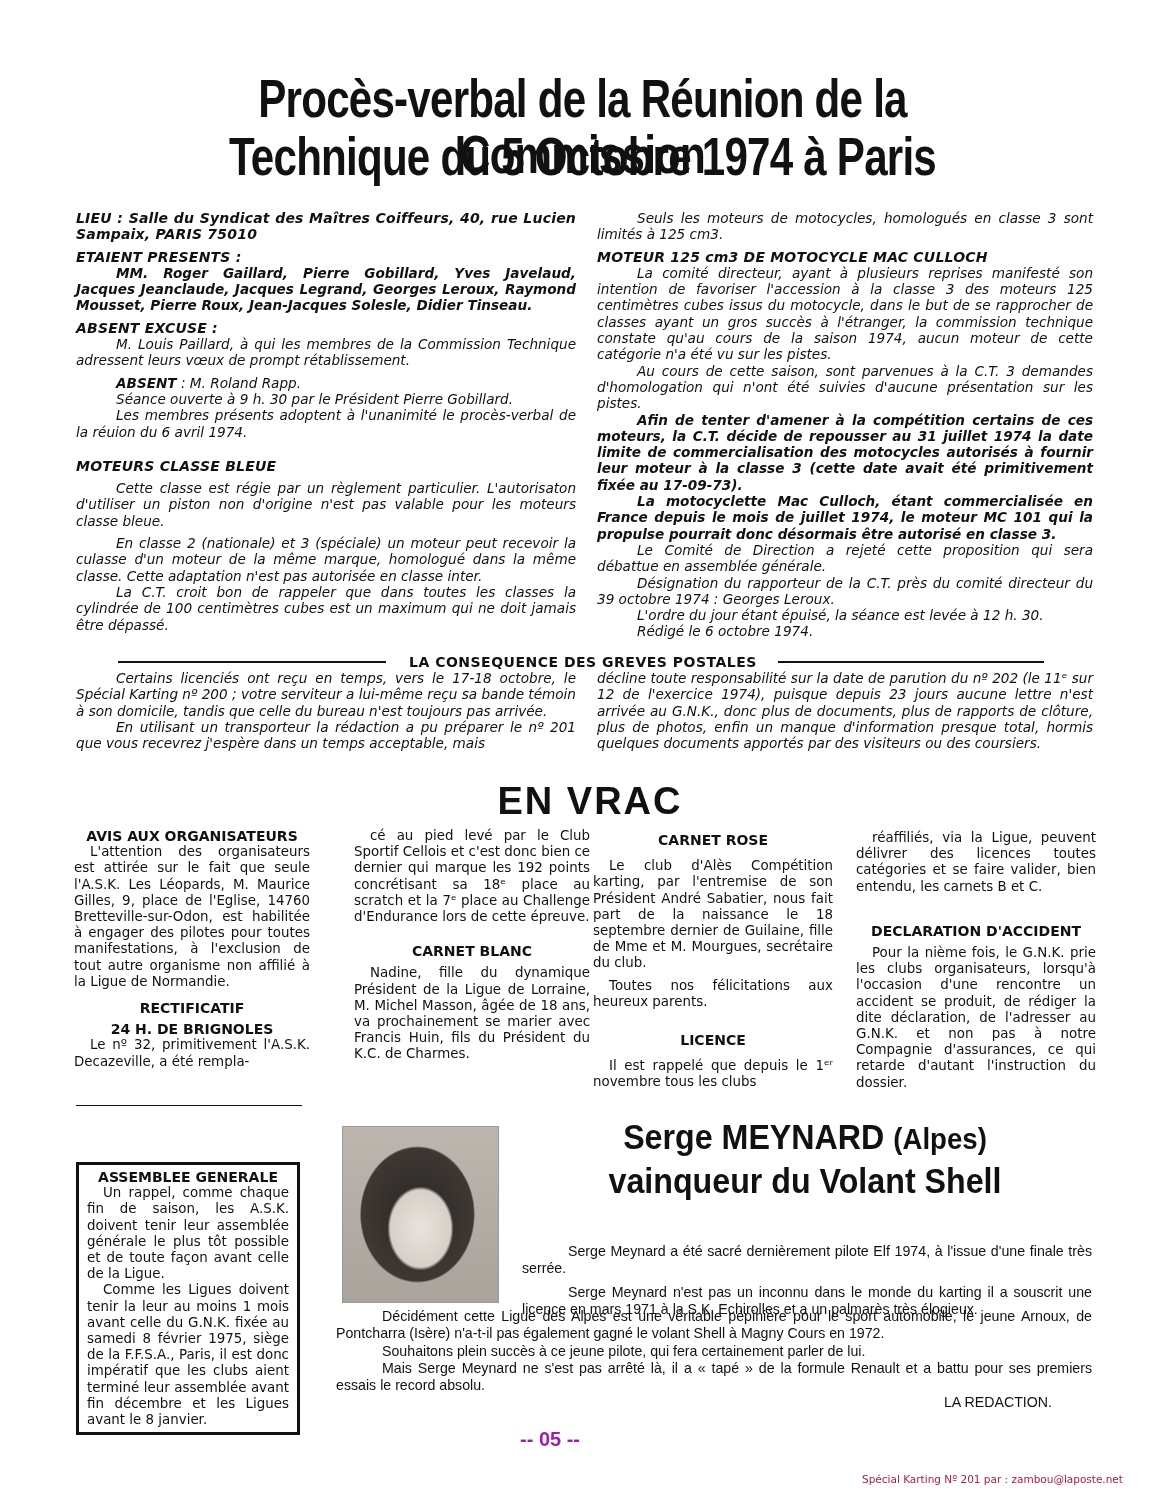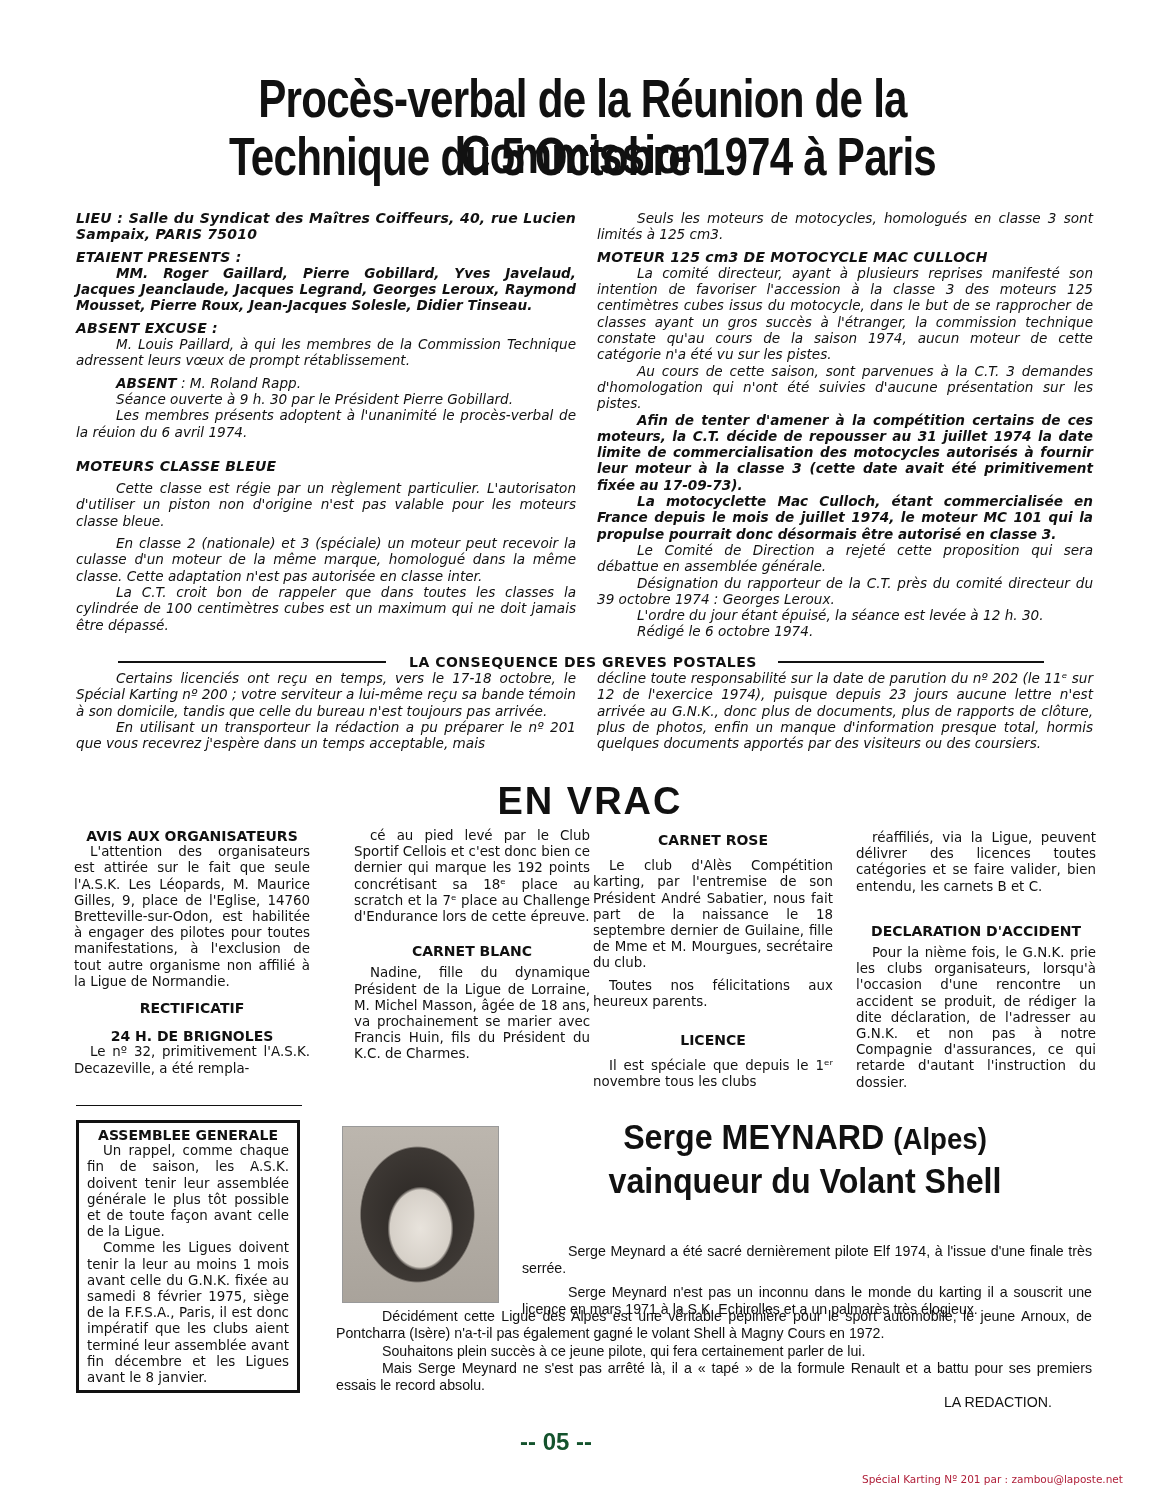--- a/index.html
+++ b/index.html
@@ -25,21 +25,21 @@
   .box { border:3px solid #111; padding:4px 8px 4px 12px; }
   .photo { background:
       radial-gradient(ellipse 55px 70px at 50% 58%, #e8e3dc 0%, #d6d0c8 55%, transparent 60%),
       radial-gradient(ellipse 80px 95px at 48% 50%, #2a2623 0%, #3d3834 70%, transparent 72%),
       linear-gradient(#bcb6ae, #a9a39b);
       border:1px solid #999; }
   .headline { font-family:"Liberation Sans", sans-serif; font-weight:bold; text-align:center; font-size:35px; line-height:42px; transform:scaleX(0.92); transform-origin:center top; }
   .headline .alpes { font-size:30px; }
   .article { font-family:"Liberation Sans", sans-serif; font-size:14.2px; line-height:17.3px; text-align:justify; }
   .article p { margin:0; text-indent:46px; }
-  .pagenum { font-family:"Liberation Sans", sans-serif; font-weight:bold; font-size:24px; color:#14532d; }
+  .pagenum { font-family:"Liberation Sans", sans-serif; font-weight:bold; font-size:20px; color:#a21caf; }
   .footer { font-family:"DejaVu Sans", sans-serif; font-size:10.5px; color:#b0203a; }
 </style>
 </head>
 <body>
 
 <div class="abs title t1">Procès-verbal de la Réunion de la Commission</div>
 <div class="abs title t2">Technique du 5 Octobre 1974 à Paris</div>
 
 <div class="abs col" style="left:76px; top:210px; width:500px;">
   <p class="hdr">LIEU : Salle du Syndicat des Maîtres Coiffeurs, 40, rue Lucien Sampaix, PARIS 75010</p>
@@ -80,46 +80,46 @@
 <div class="abs col" style="left:597px; top:670px; width:496px;">
   <p class="noind">décline toute responsabilité sur la date de parution du nº 202 (le 11ᵉ sur 12 de l'exercice 1974), puisque depuis 23 jours aucune lettre n'est arrivée au G.N.K., donc plus de documents, plus de rapports de clôture, plus de photos, enfin un manque d'information presque total, hormis quelques documents apportés par des visiteurs ou des coursiers.</p>
 </div>
 
 <div class="abs vrac" style="left:440px; top:780px; width:300px;">EN   VRAC</div>
 
 <div class="abs small" style="left:74px; top:828px; width:236px;">
   <p class="hd-c">AVIS AUX ORGANISATEURS</p>
   <p>L'attention des organisateurs est attirée sur le fait que seule l'A.S.K. Les Léopards, M. Maurice Gilles, 9, place de l'Eglise, 14760 Bretteville-sur-Odon, est habilitée à engager des pilotes pour toutes manifestations, à l'exclusion de tout autre organisme non affilié à la Ligue de Normandie.</p>
   <p class="hd-c gap10">RECTIFICATIF</p>
-  <p class="hd-c" style="margin-top:12px">24 H. DE BRIGNOLES</p>
+  <p class="hd-c" style="margin-top:5px">24 H. DE BRIGNOLES</p>
   <p>Le nº 32, primitivement l'A.S.K. Decazeville, a été rempla-</p>
 </div>
 <div class="rule" style="left:76px; top:1105px; width:226px; height:1px;"></div>
 
 <div class="abs small" style="left:354px; top:828px; width:236px;">
   <p class="noind">cé au pied levé par le Club Sportif Cellois et c'est donc bien ce dernier qui marque les 192 points concrétisant sa 18ᵉ place au scratch et la 7ᵉ place au Challenge d'Endurance lors de cette épreuve.</p>
   <p class="hd-c gap18">CARNET BLANC</p>
   <p class="gap6">Nadine, fille du dynamique Président de la Ligue de Lorraine, M. Michel Masson, âgée de 18 ans, va prochainement se marier avec Francis Huin, fils du Président du K.C. de Charmes.</p>
 </div>
 
 <div class="abs small" style="left:593px; top:832px; width:240px;">
   <p class="hd-c">CARNET ROSE</p>
   <p class="gap10">Le club d'Alès Compétition karting, par l'entremise de son Président André Sabatier, nous fait part de la naissance le 18 septembre dernier de Guilaine, fille de Mme et M. Mourgues, secrétaire du club.</p>
   <p class="gap6">Toutes nos félicitations aux heureux parents.</p>
   <p class="hd-c gap18" style="margin-top:22px !important">LICENCE</p>
-  <p class="gap10">Il est spéciale que depuis le 1ᵉʳ novembre tous les clubs</p>
+  <p class="gap10">Il est rappelé que depuis le 1ᵉʳ novembre tous les clubs</p>
 </div>
 
 <div class="abs small" style="left:856px; top:830px; width:240px;">
   <p class="noind">réaffiliés, via la Ligue, peuvent délivrer des licences toutes catégories et se faire valider, bien entendu, les carnets B et C.</p>
   <p class="hd-c" style="margin-top:28px">DECLARATION D'ACCIDENT</p>
   <p class="gap6">Pour la nième fois, le G.N.K. prie les clubs organisateurs, lorsqu'à l'occasion d'une rencontre un accident se produit, de rédiger la dite déclaration, de l'adresser au G.N.K. et non pas à notre Compagnie d'assurances, ce qui retarde d'autant l'instruction du dossier.</p>
 </div>
 
-<div class="abs small box" style="left:76px; top:1120px; width:202px;padding-left:8px;">
+<div class="abs small box" style="left:76px; top:1162px; width:202px;padding-left:8px;">
   <p class="hd-c">ASSEMBLEE GENERALE</p>
   <p>Un rappel, comme chaque fin de saison, les A.S.K. doivent tenir leur assemblée générale le plus tôt possible et de toute façon avant celle de la Ligue.</p>
   <p>Comme les Ligues doivent tenir la leur au moins 1 mois avant celle du G.N.K. fixée au samedi 8 février 1975, siège de la F.F.S.A., Paris, il est donc impératif que les clubs aient terminé leur assemblée avant fin décembre et les Ligues avant le 8 janvier.</p>
 </div>
 
 <div class="abs photo" style="left:342px; top:1126px; width:155px; height:175px;" title="Portrait de Serge Meynard"></div>
 
 <div class="abs headline" style="left:520px; top:1116px; width:570px;">
   <div><span>Serge MEYNARD </span><span class="alpes">(Alpes)</span></div>
   <div>vainqueur du Volant Shell</div>

